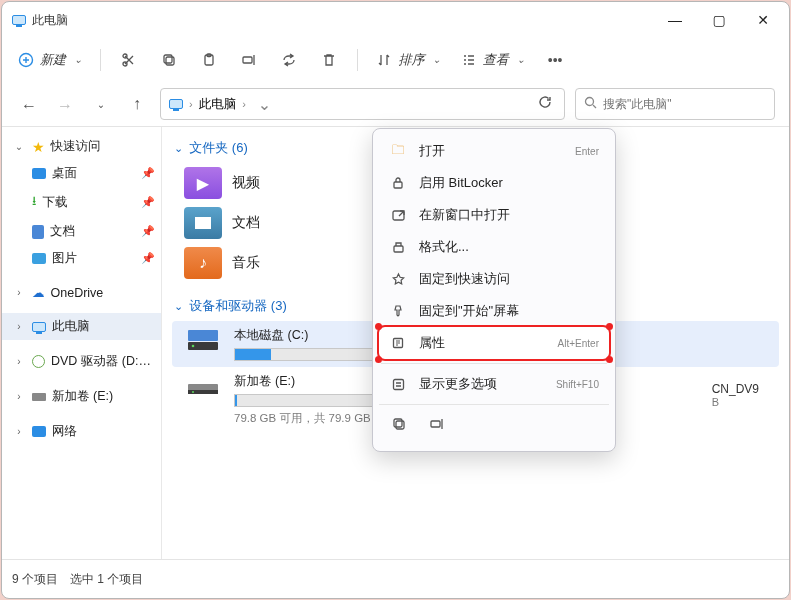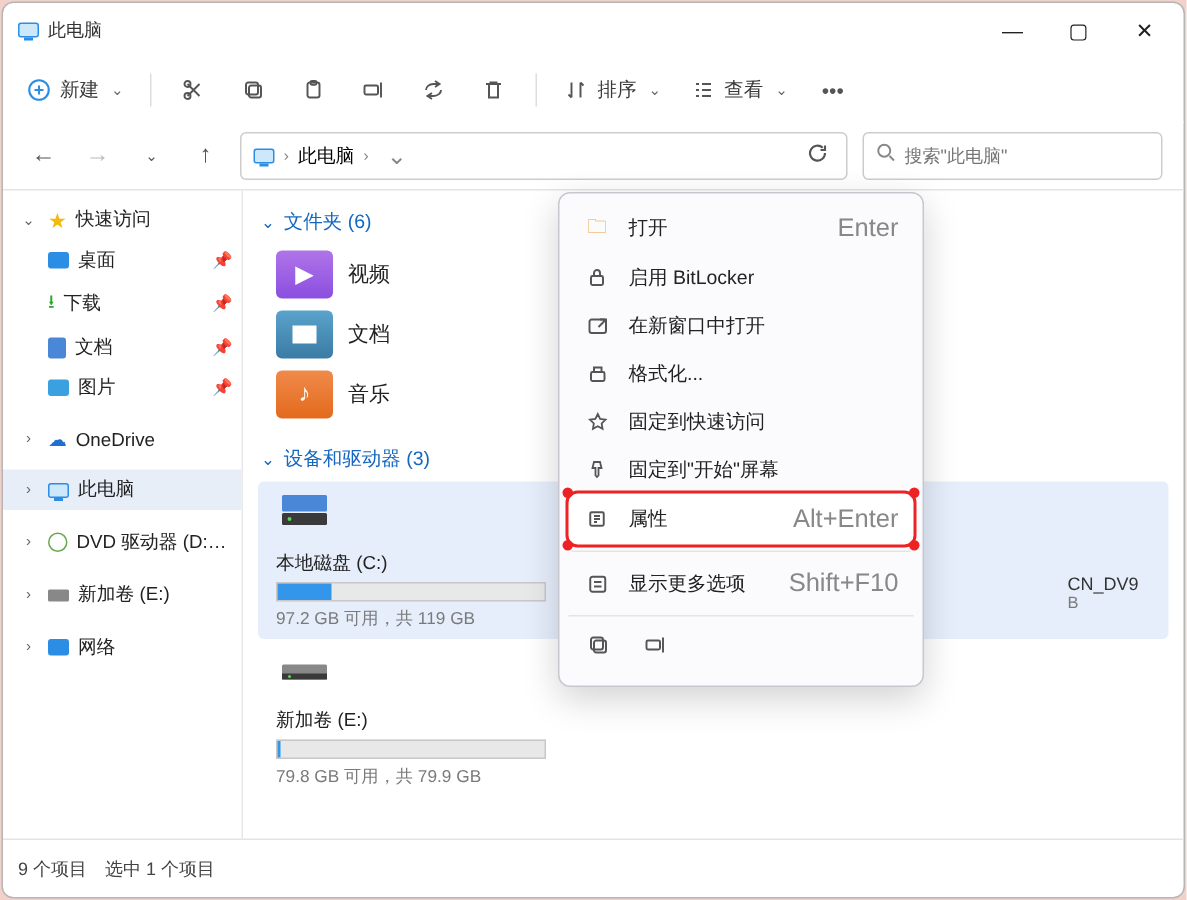--- a/index.html
+++ b/index.html
@@ -9,21 +9,21 @@
     background: #fff; border: 1px solid #b6b6b6; border-radius: 8px;
     display: flex; flex-direction: column;
   }
   
   .titlebar { height: 36px; display: flex; align-items: center; padding: 0 4px 0 10px; }
   .titlebar .title { font-size: 12px; color: #333; display:flex; align-items:center; gap:6px; }
   .titlebar .ctrl { margin-left: auto; display: flex; }
   .titlebar .ctrl button { width: 44px; height: 30px; background:none; border:none; font-size:14px; color:#222; }
   
   .toolbar { height: 44px; display:flex; align-items:center; padding:0 8px; gap:4px; border-bottom:1px solid #fff; }
-  .tb-btn { display:flex; align-items:center; gap:6px; padding:4px 8px; border-radius:4px; color:#3a3a3a; font-size:13px; }
+  .tb-btn { display:flex; align-items:center; gap:6px; padding:4px 8px; border-radius:4px; color:#3a3a3a; font-size:13px;font-style:italic; }
   .tb-btn .ico { width:16px; height:16px; display:flex; align-items:center; justify-content:center; }
   .tb-sep { width:1px; height:22px; background:#ddd; margin:0 6px; }
   .tb-ico { width:36px; height:32px; display:flex; align-items:center; justify-content:center; border-radius:4px; color:#555; }
   .tb-ico svg, .tb-btn svg { stroke:#555; }
   .chev-sm { font-size:10px; color:#666; margin-left:2px;}
   
   .navrow { height:44px; display:flex; align-items:center; padding:0 14px; gap:10px; }
   .nav-btn { width:26px; height:26px; display:flex; align-items:center; justify-content:center; color:#555; border-radius:4px;}
   .crumb-box { flex:1; height:32px; border:1px solid #ccc; border-radius:4px; display:flex; align-items:center; padding:0 4px 0 8px; gap:6px; }
   .crumb-box .chev { color:#888; font-size:11px; }
@@ -38,37 +38,37 @@
   .side-item .exp { width:14px; color:#666; font-size:10px; text-align:center;}
   .side-item .pin { margin-left:auto; color:#aaa; font-size:11px; }
   .side-sub { padding-left:30px;justify-content:center; }
   .side-item.sel { background:#e8eef7; }
   .content { flex:1; padding:6px 10px; position:relative; }
   .group-head { display:flex; align-items:center; gap:6px; color:#1567c1; font-size:13px; padding:6px 2px; }
   .group-head .chev { font-size:11px; }
   .folder-row { display:flex; align-items:center; gap:10px; padding:4px 4px 4px 12px; }
   .folder-ico { width:38px; height:32px; border-radius:4px; display:flex; align-items:center; justify-content:center; }
   .folder-row .lbl { font-size:14px; color:#222; }
-  .drive-row { display:flex; align-items:flex-start; gap:12px; padding:6px 4px 6px 12px; border-radius:4px;flex-direction:column;}
+  .drive-row { display:flex; align-items:flex-start; gap:12px; padding:6px 4px 6px 12px; border-radius:4px;}
   .drive-row.sel { background:#e6eefc; }
   .drive-ico { width:38px; height:28px; display:flex; align-items:center; justify-content:center; }
   .drive-info { display:flex; flex-direction:column; gap:4px; }
   .drive-info .name { font-size:12.5px; color:#222; }
   .drive-info .bar { width:180px; height:13px; background:#e8e8e8; border:1px solid #c8c8c8; position:relative; }
   .drive-info .bar .fill { position:absolute; left:0; top:0; bottom:0; background:#3496ea; }
   .drive-info .stat { font-size:11.5px; color:#7a7a7a; }
   .right-drive { position:absolute; right:30px; top:228px; font-size:12px; color:#333;margin-top:27px; }
   .right-drive .sub { color:#7a7a7a; font-size:11px; }
   
   .ctxmenu { position:absolute; left:370px; top:126px; width:244px; background:#fbfbfd; border:1px solid #c7c7cf; border-radius:8px; box-shadow:0 8px 24px rgba(0,0,0,0.18); padding:6px; z-index:20; }
   .cm-icons { display:flex; gap:10px; padding:6px 6px 8px 6px; border-top:1px solid #e4e4e4; margin-top:4px;}
   .cm-icons .cm-ico { width:28px; height:26px; display:flex; align-items:center; justify-content:center; color:#555; border-radius:4px;}
   .cm-item { display:flex; align-items:center; gap:12px; padding:7px 10px; font-size:13px; color:#222; border-radius:6px; position:relative;}
   .cm-item .ci { width:18px; height:18px; display:flex; align-items:center; justify-content:center; color:#444;}
-  .cm-item .sc { margin-left:auto; font-size:17px; color:#888; }
+  .cm-item .sc { margin-left:auto; font-size:10px; color:#888; }
   .cm-item.hl { outline:2px solid #e22; outline-offset:0; background:#fff; }
   .hl-dot { position:absolute; width:7px; height:7px; background:#e22; border-radius:50%; }
   .cm-sep { height:1px; background:#e4e4e4; margin:4px 2px; }
   
   .status { height:39px; border-top:1px solid #e4e4e4; display:flex; align-items:center; padding:0 10px; font-size:12px; color:#444; gap:12px;}
   
   .ic-pc { width:14px; height:10px; border:1.5px solid #2b8de4; border-radius:2px; position:relative; background:#cde7fb;}
   .ic-pc::after{content:"";position:absolute;left:3px;right:3px;bottom:-3px;height:2px;background:#2b8de4;}
   .ic-star { color:#f3b90c; font-size:14px; }
   .ic-fld { background: linear-gradient(#b074e8,#8a4fe0); }
@@ -283,21 +283,20 @@
               <rect x="2" y="14" width="30" height="8" rx="1" fill="#3a3a3a"></rect>
               <rect x="2" y="2" width="30" height="11" rx="1" fill="#4a87d6"></rect>
               <circle cx="7" cy="18" r="1.3" fill="#5ad45a"></circle>
             </svg>
         </div>
         <div class="drive-info">
           <span class="name">本地磁盘 (C:)</span>
           <div class="bar">
               <div class="fill" style="width:20%"></div>
             </div>
-          <span class="stat">97.2 GB 可用，共 119 GB</span>
         </div>
       </div>
 
       <div class="drive-row">
         <div class="drive-ico">
           <svg width="34" height="22" viewBox="0 0 34 22">
               <rect x="2" y="8" width="30" height="10" rx="1" fill="#888"></rect>
               <rect x="2" y="14" width="30" height="4" fill="#3a3a3a"></rect>
               <circle cx="7" cy="16" r="1" fill="#5ad45a"></circle>
             </svg>

